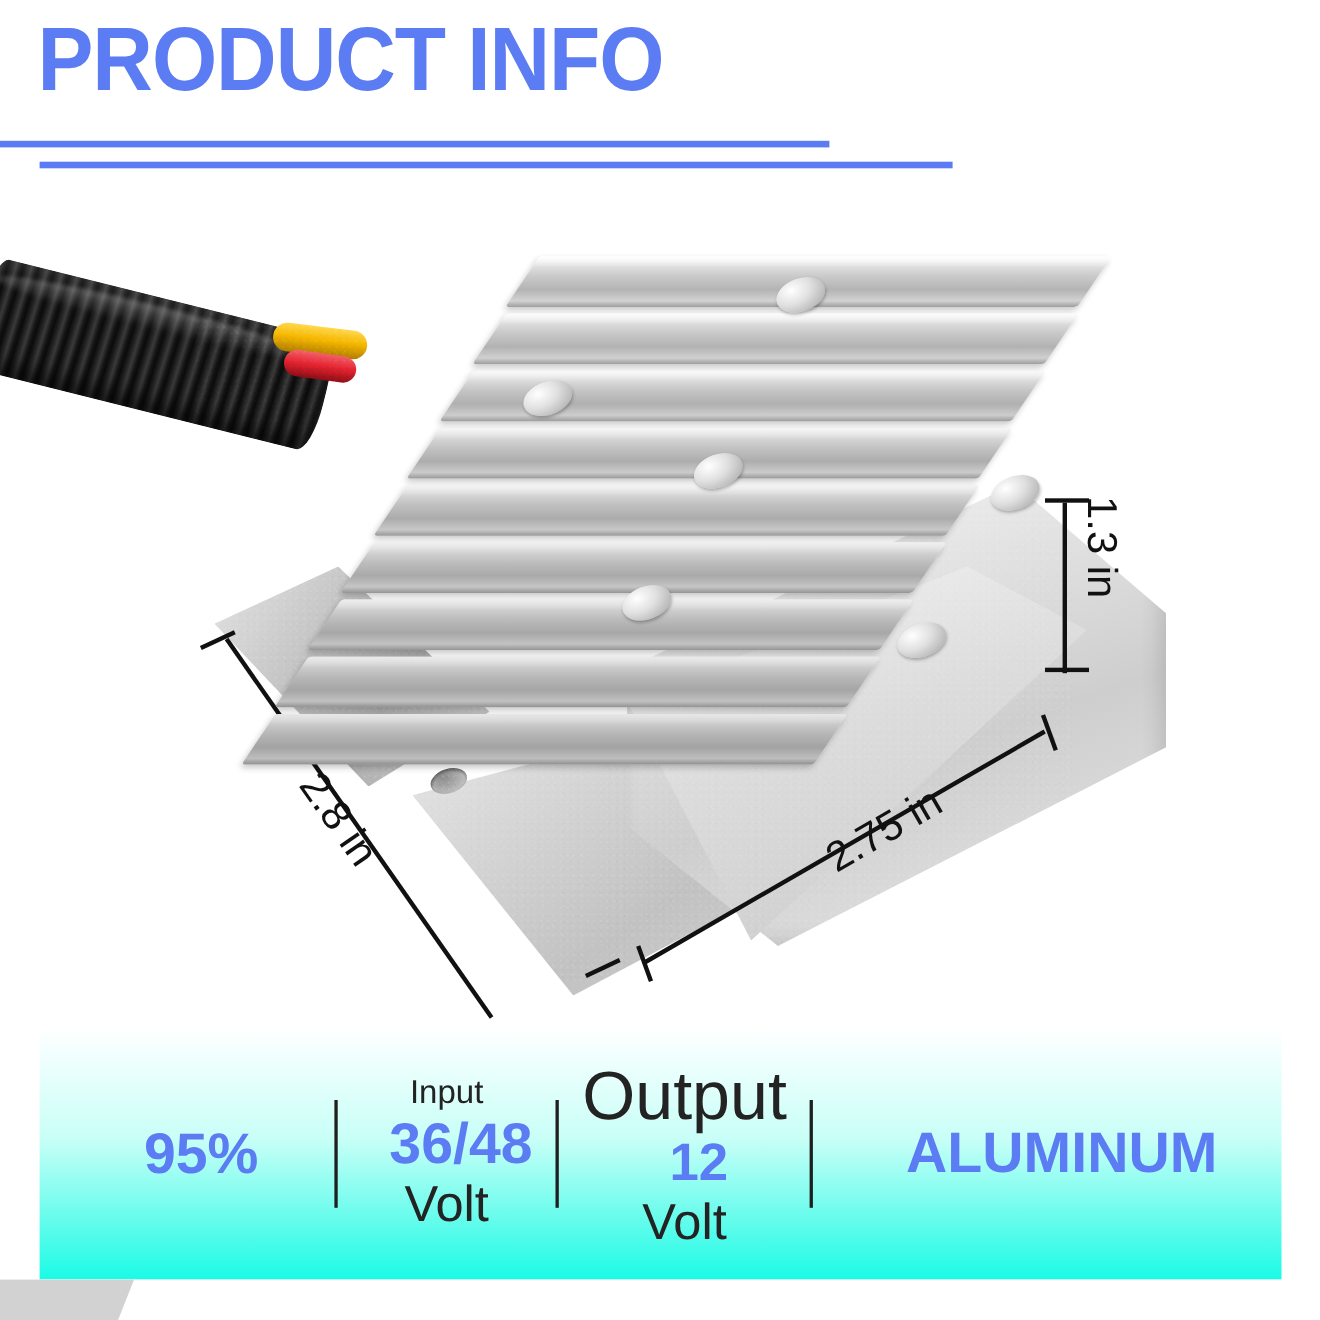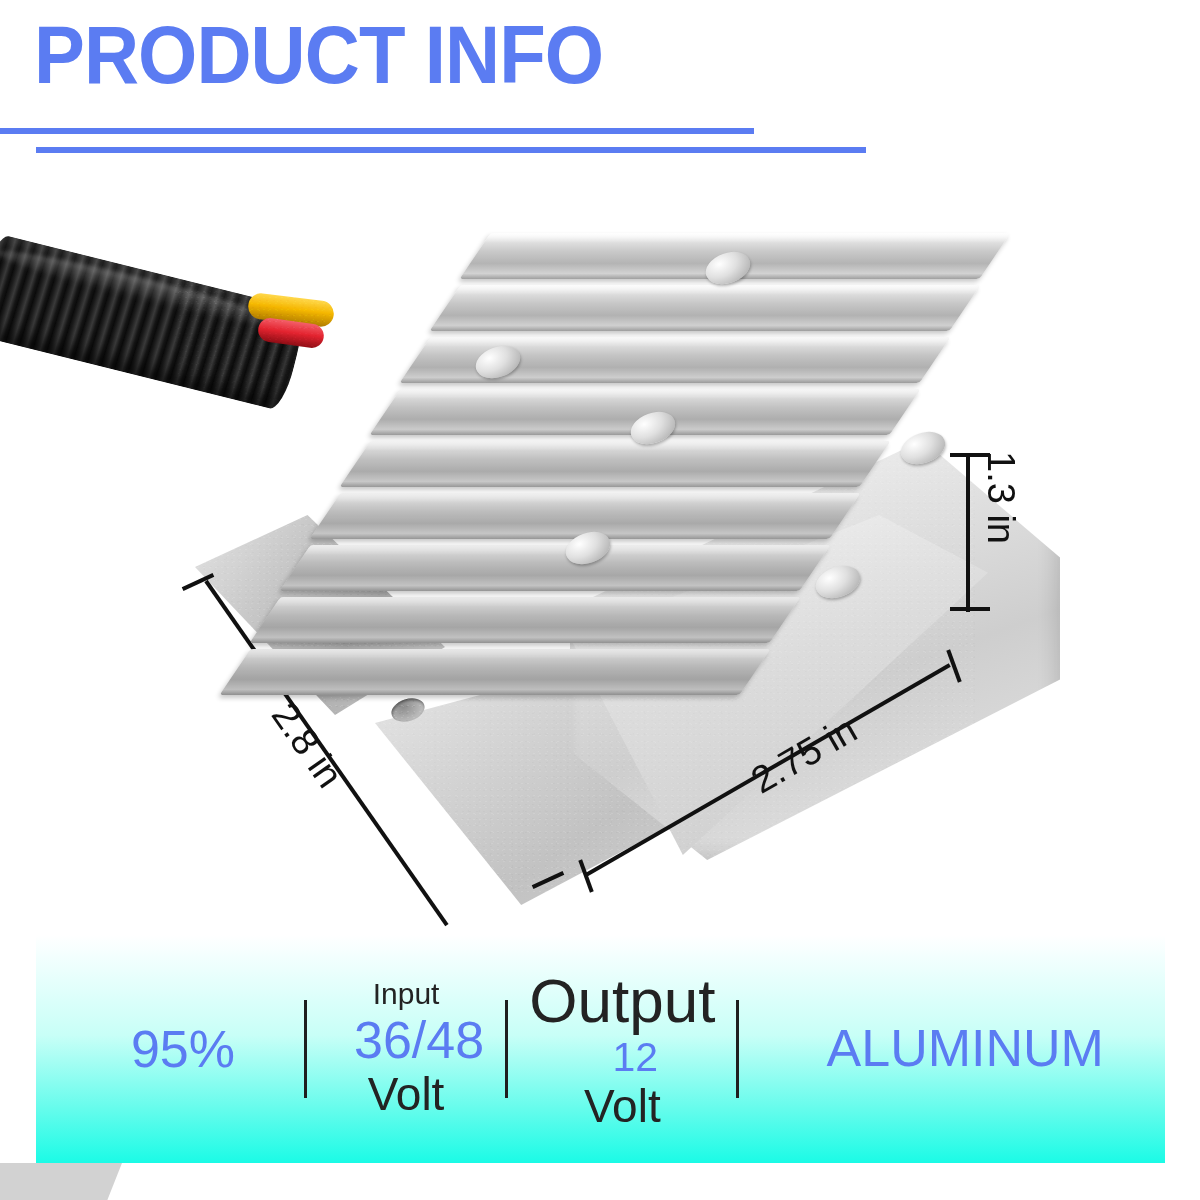--- a/index.html
+++ b/index.html
@@ -284,37 +284,37 @@
   .spec-divider {
     width: 3px;
     background: #1f1f1f;
     align-self: center;
     height: 98px;
     flex: 0 0 auto;
   }
 
   .spec-accent {
     color: #5b7cf2;
-    font-weight: 400;
+    font-weight: 700;
     font-family: "Liberation Sans Narrow", "Liberation Sans", sans-serif;
     letter-spacing: 0px;
     margin-left: 26px;
   }
   .spec-plain {
     color: #232323;
     font-family: "Liberation Sans Narrow", "Liberation Sans", sans-serif;
     font-weight: 400;
   }
   #eff-value  { font-size: 52px; line-height: 1.05; }
   #eff-label  { font-size: 50px; line-height: 1.08; }
   #in-label   { font-size: 30px; line-height: 1.12; }
   #in-value   { font-size: 52px; line-height: 1.12; }
   #in-unit    { font-size: 46px; line-height: 1.12; }
   #out-label  { font-size: 62px; line-height: 1.12; }
-  #out-value  { font-size: 41px; line-height: 1.12; }
+  #out-value  { font-size: 48px; line-height: 1.12; }
   #out-unit   { font-size: 46px; line-height: 1.12; }
   #mat-value  { font-size: 52px; line-height: 1.1; }
   #mat-label  { font-size: 48px; line-height: 1.1; }
 
   
   #corner-shape {
     position: absolute;
     left: 0;
     top: 1163px;
     width: 122px;

